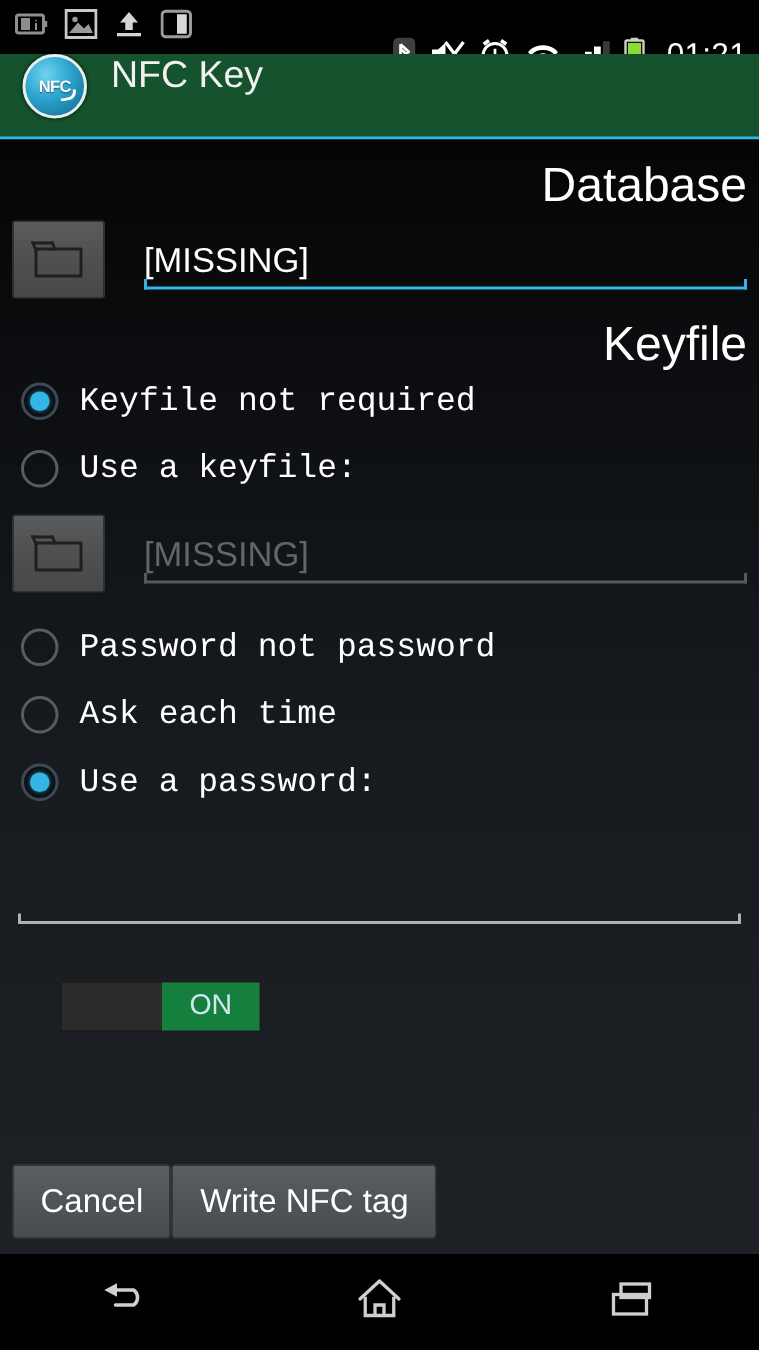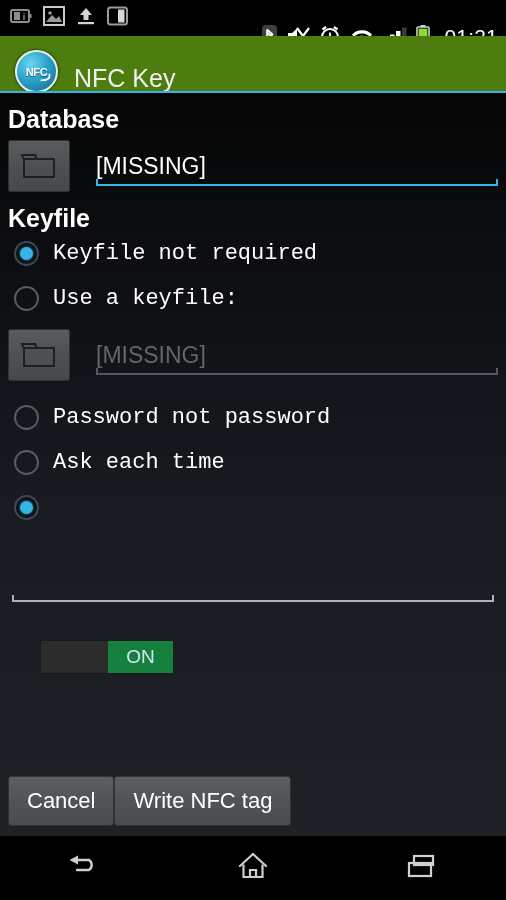--- a/index.html
+++ b/index.html
@@ -37,23 +37,23 @@
     color: #fff;
     font-size: 21px;
     letter-spacing: 0.2px;
     margin-left: 5px;
     font-family: "Liberation Sans", sans-serif;
   }
 
   
   #titlebar {
     height: 57px;
-    background: #4d7c0f;
-    display: flex;
-    align-items: flex-end;
+    background: #14532d;
+    display: flex;
+    align-items: flex-start;
     padding-left: 15px;
     flex: none;
     position: relative;
   }
   #nfc-logo {
     width: 43px; height: 43px;
     border-radius: 50%;
     background: radial-gradient(circle at 35% 30%, #6fd4ef 0%, #2aa3cc 45%, #12648a 100%);
     border: 2px solid #e8eef0;
     display: flex; align-items: center; justify-content: center;
@@ -96,24 +96,25 @@
   #content {
     flex: 1 1 auto;
     background: linear-gradient(to bottom, #050505 0%, #0c0e11 22%, #171b20 55%, #1e2227 100%);
     padding: 0 8px;
     position: relative;
     overflow: hidden;
   }
 
   .section-header {
     color: #ffffff;
-    font-size: 25px;
-    font-weight: bold;
+    font-size: 32px;
+    font-weight: normal;
     font-family: "Liberation Sans", sans-serif;
     line-height: 1;
+    text-align: right;
   }
   #sec-database { padding-top: 14px; }
   #sec-keyfile  { padding-top: 14px; }
   #sec-password { padding-top: 14px; }
 
   
   .file-row {
     display: flex;
     align-items: flex-end;
     margin-top: 8px;
@@ -439,20 +440,21 @@
         <span class="radio-label">Password not password</span>
       </div>
 
       <div class="radio-row">
         <span class="radio off"></span>
         <span class="radio-label">Ask each time</span>
       </div>
 
       <div class="radio-row">
         <span class="radio on"></span>
+        <span class="radio-label">Use a password:</span>
       </div>
 
       <div class="pw-field">
         <div class="pw-input-area"></div>
         <div class="underline light"></div>
       </div>
     </div>
 
     <div id="autorun-row">
       <div id="autorun-toggle">

